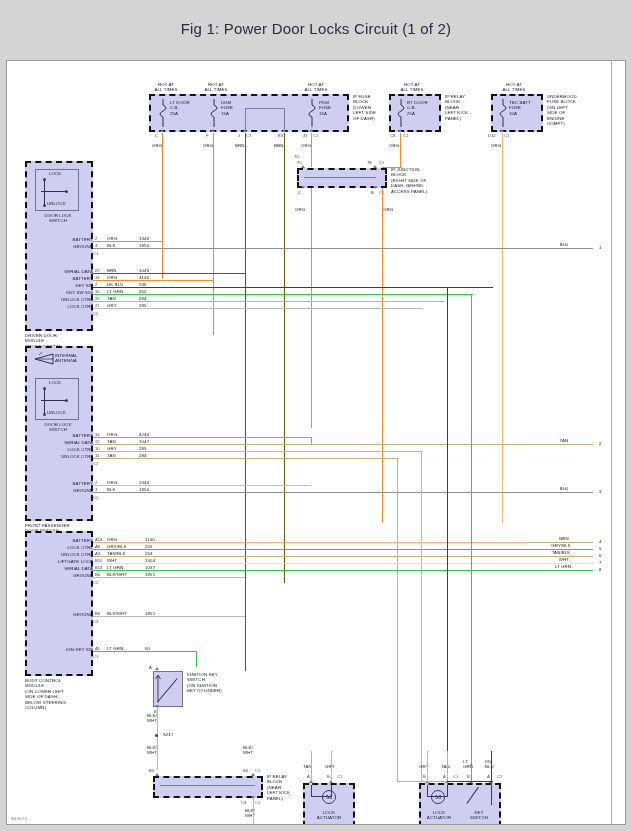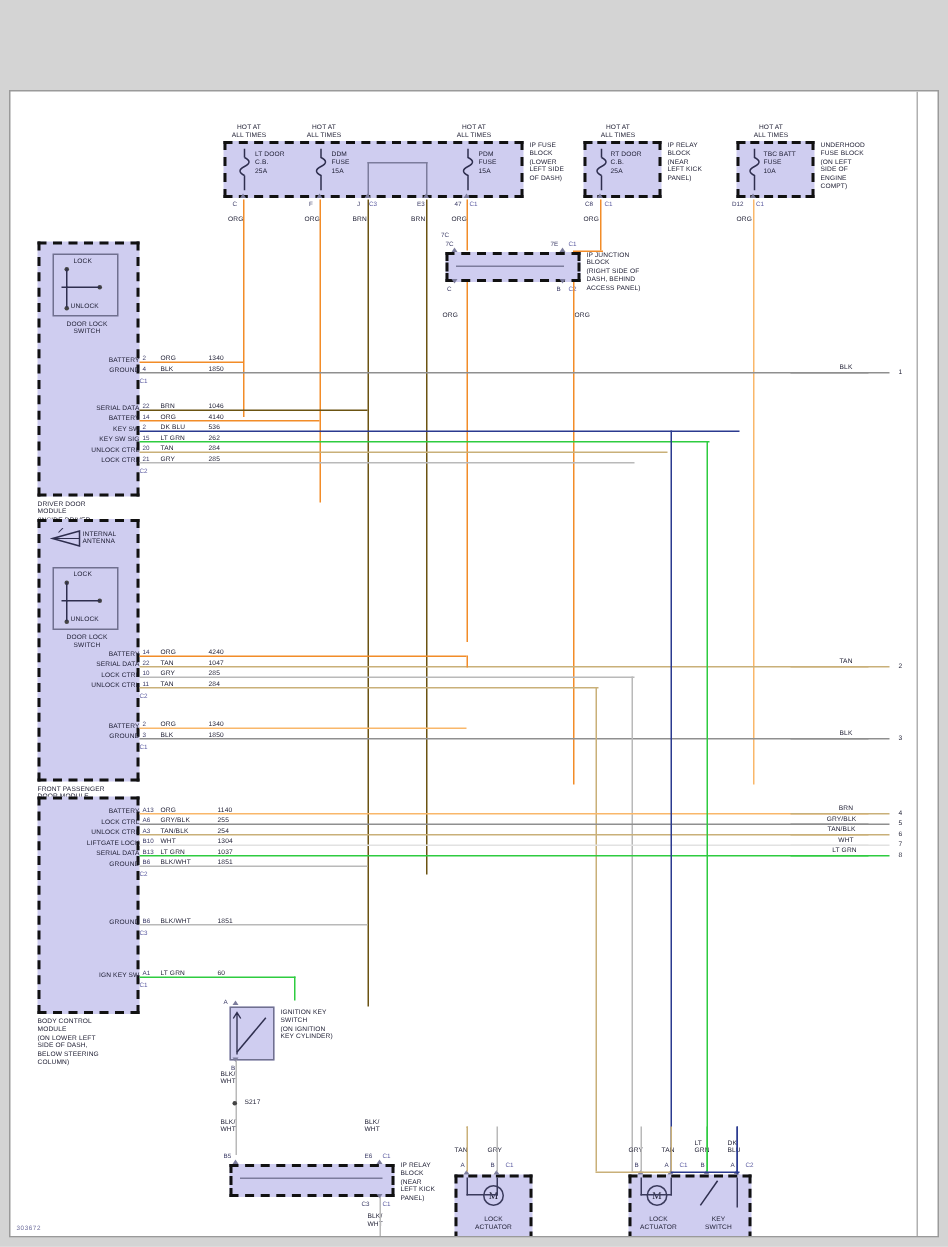--- a/index.html
+++ b/index.html
@@ -111,20 +111,23 @@
     font-size: 4.2px;
     color: #6a6a99;
     letter-spacing: .4px;
   }
 </style>
 </head>
 <body>
 
 <div id="page">
 
+  <div id="title-bar">
+    <div id="title-text">Fig 1: Power Door Locks Circuit (1 of 2)</div>
+  </div>
 
   <div id="canvas">
 
     <div class="lbl c" style="left:136px;top:21px;width:46px;">HOT AT
 ALL TIMES</div>
     <div class="lbl c" style="left:186px;top:21px;width:46px;">HOT AT
 ALL TIMES</div>
     <div class="lbl c" style="left:286px;top:21px;width:46px;">HOT AT
 ALL TIMES</div>
     <div class="lbl c" style="left:382px;top:21px;width:46px;">HOT AT

